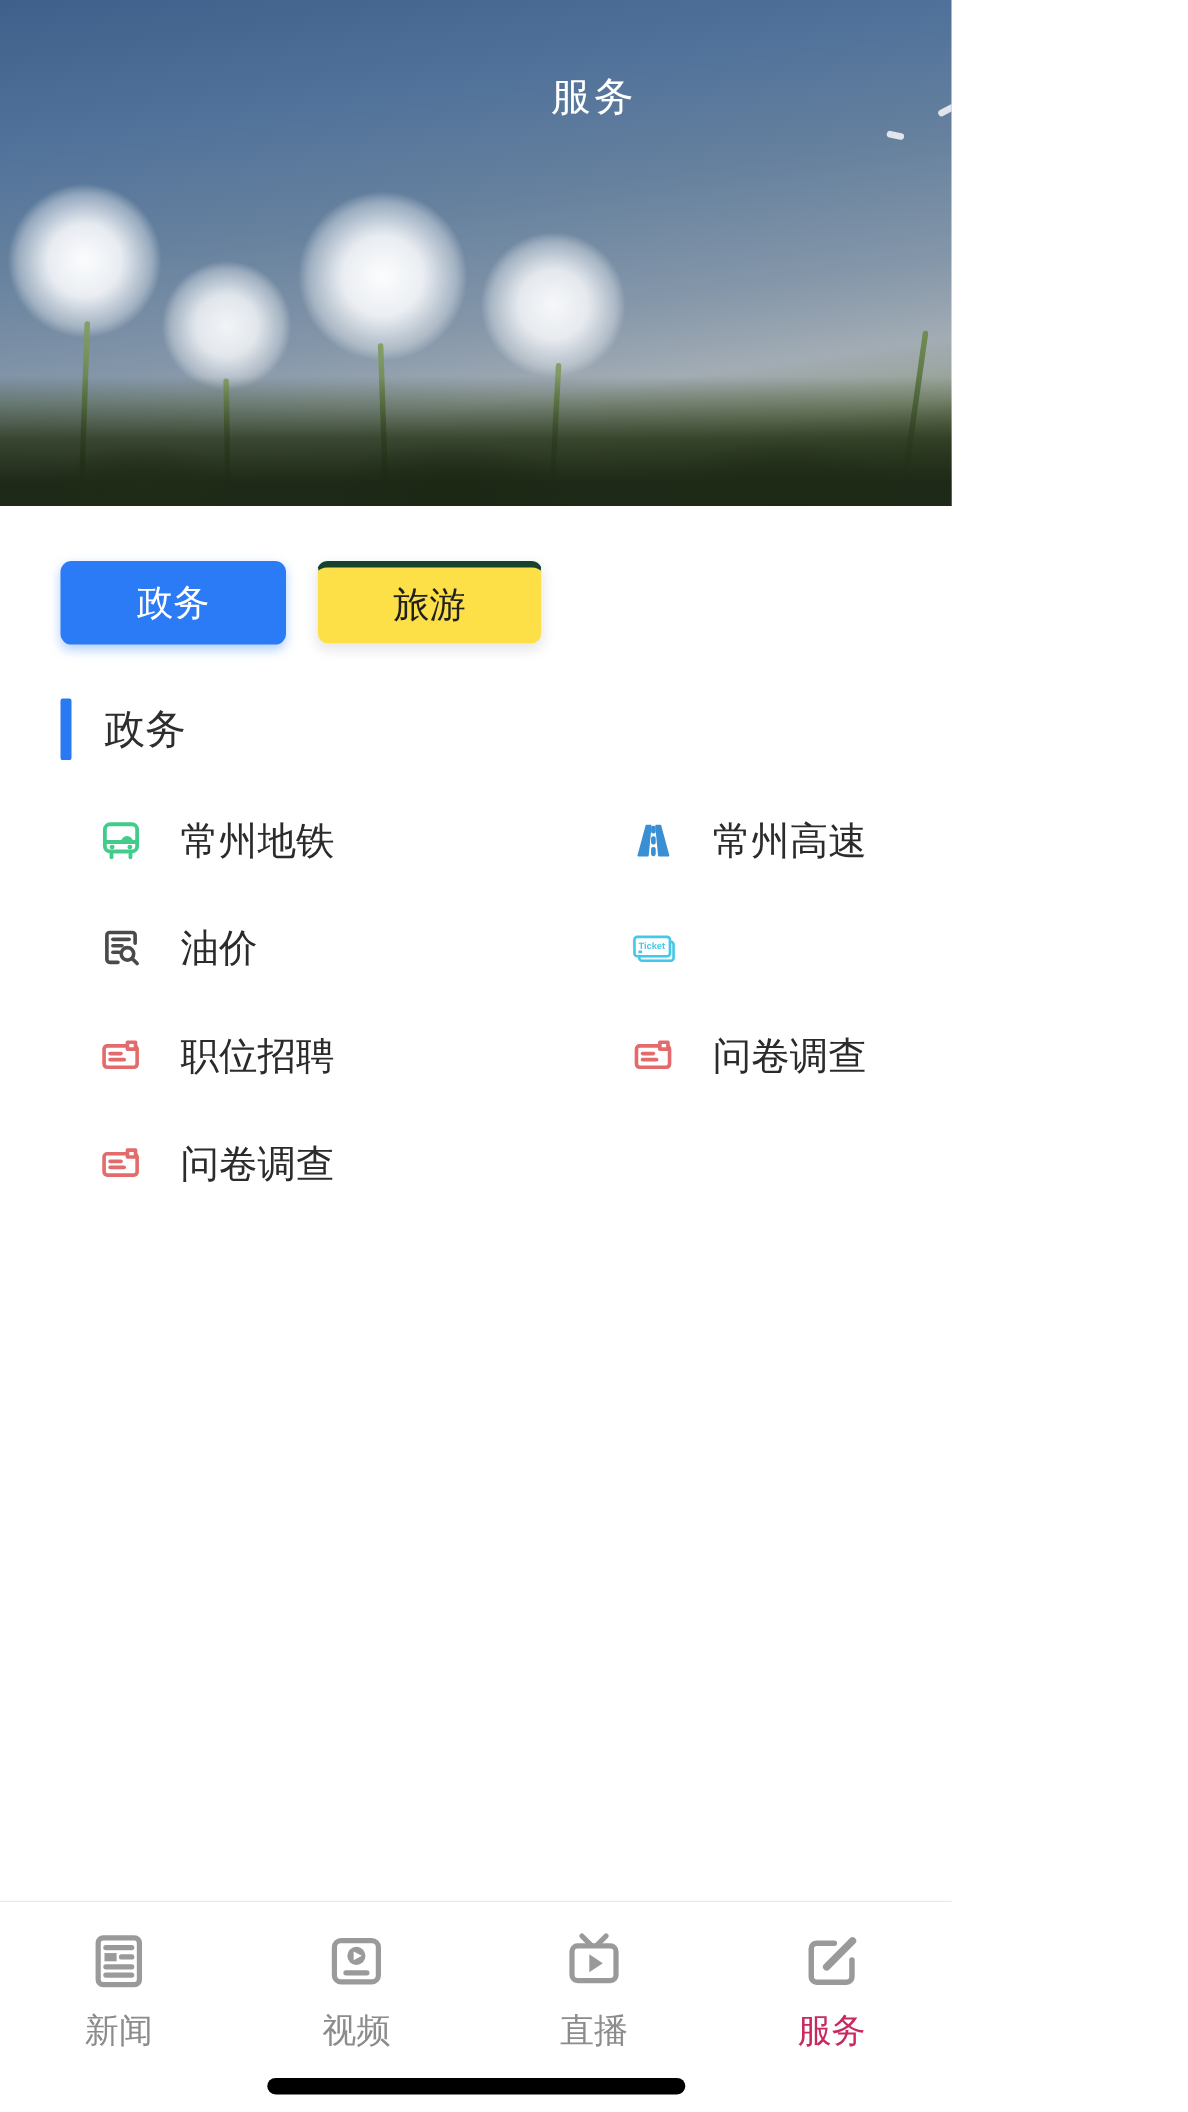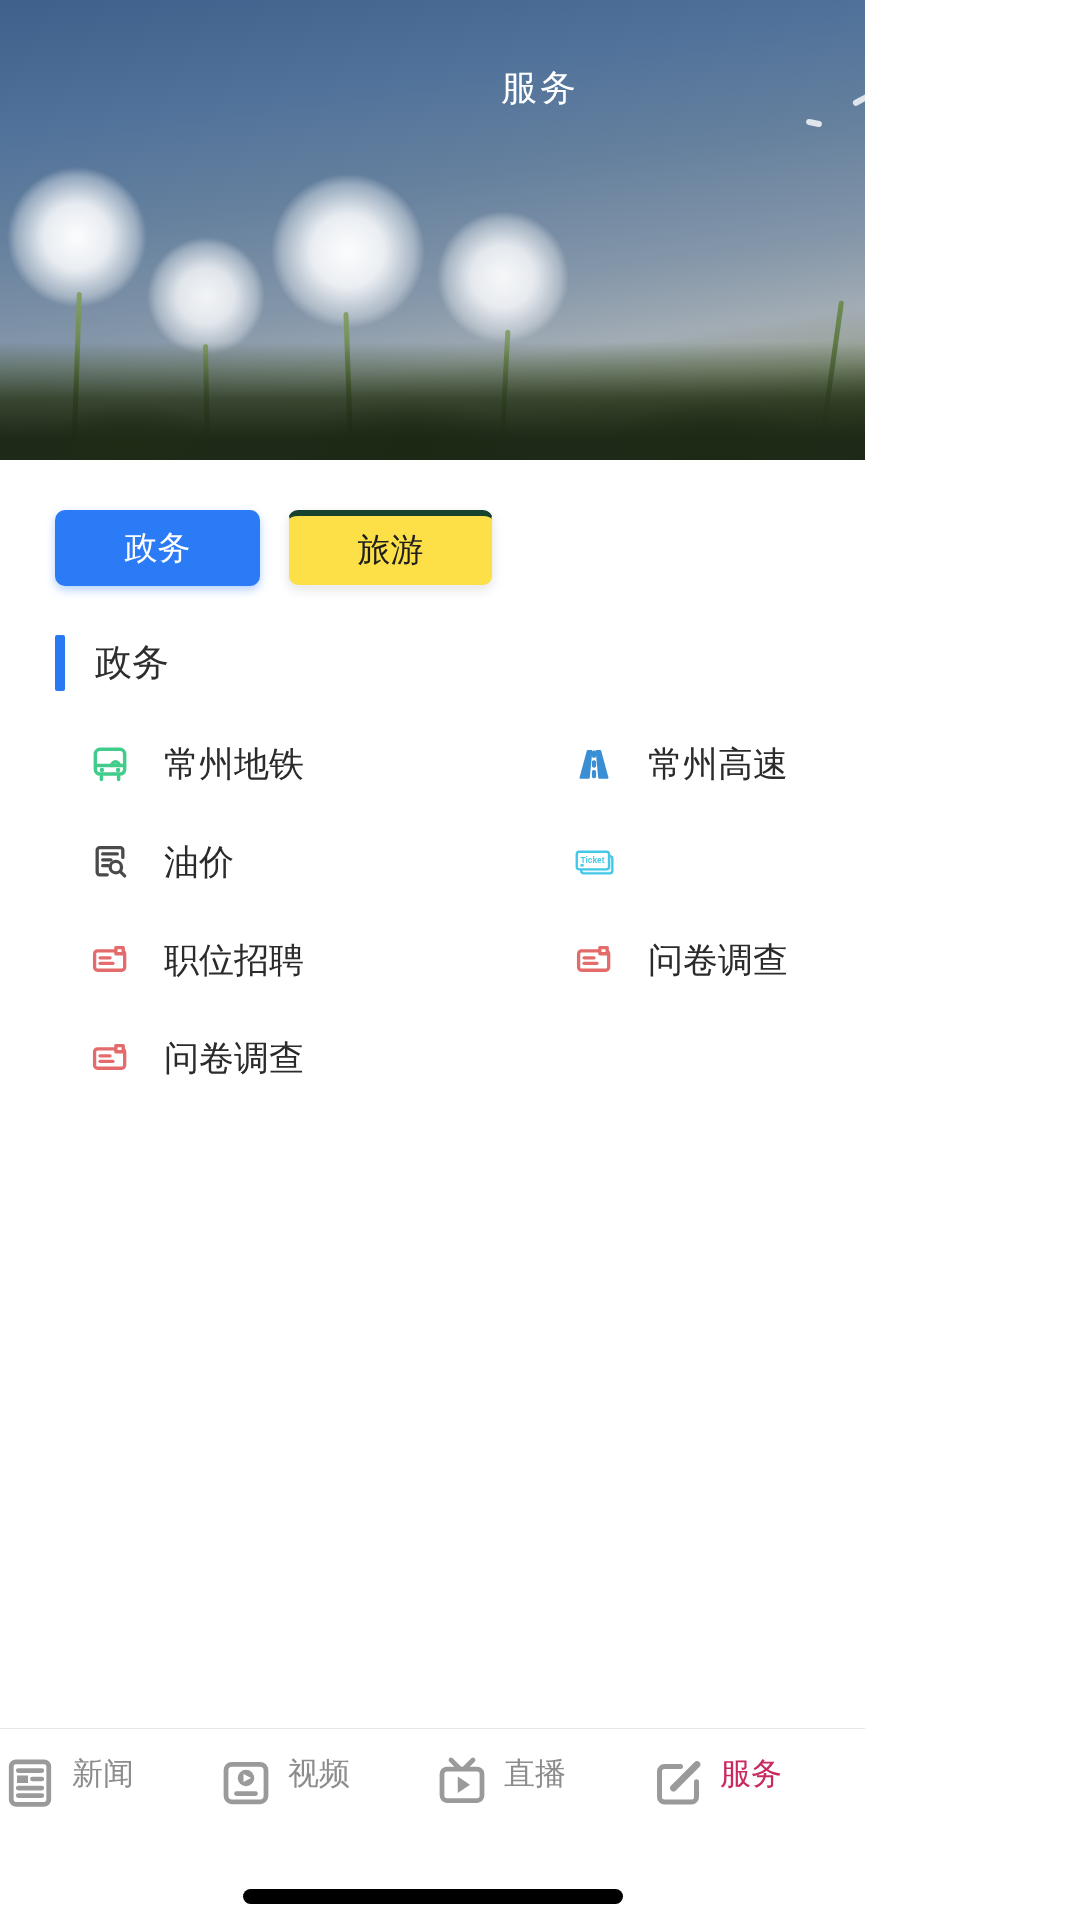--- a/index.html
+++ b/index.html
@@ -61,21 +61,21 @@
   
   .services { margin:51px 0 0 88px; display:grid; grid-template-columns:484px 1fr;
     row-gap:54px; align-items:center; }
   .svc { display:flex; align-items:center; gap:32px; height:44px; cursor:pointer; }
   .svc-label { font-size:35px; color:#2b2b2b; white-space:nowrap; }
   .svc-icon { width:44px; height:44px; flex:0 0 44px; }
 
   
   .tabbar { position:absolute; left:0; top:1728px; width:1080px; height:192px;
     background:#ffffff; border-top:1px solid #e7e7e7; display:flex; }
-  .tab { flex:1; display:flex; flex-direction:row; align-items:flex-start; padding-top:24px;
+  .tab { flex:1; display:flex; flex-direction:column; align-items:center; padding-top:24px;
     gap:12px; cursor:pointer; }
   .tab-icon { width:60px; height:60px; }
   .tab-label { font-size:31px; color:#8c8c8c; }
   .tab.active .tab-label { color:#c8295f; }
 
   .home-indicator { position:absolute; left:50%; bottom:16px; transform:translateX(-50%);
     width:380px; height:15px; background:#000000; border-radius:8px; }
 </style>
 </head>
 <body>

